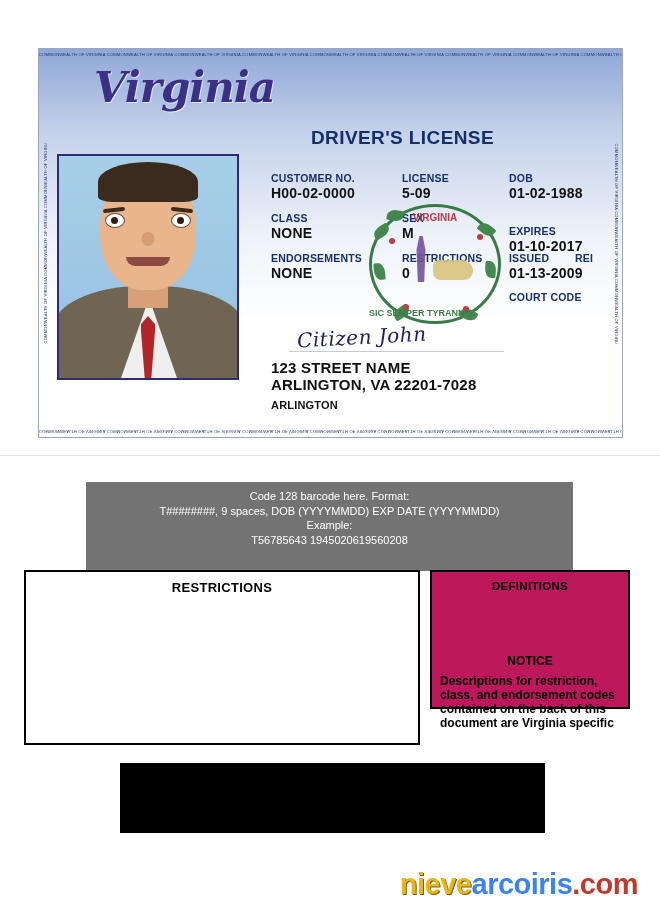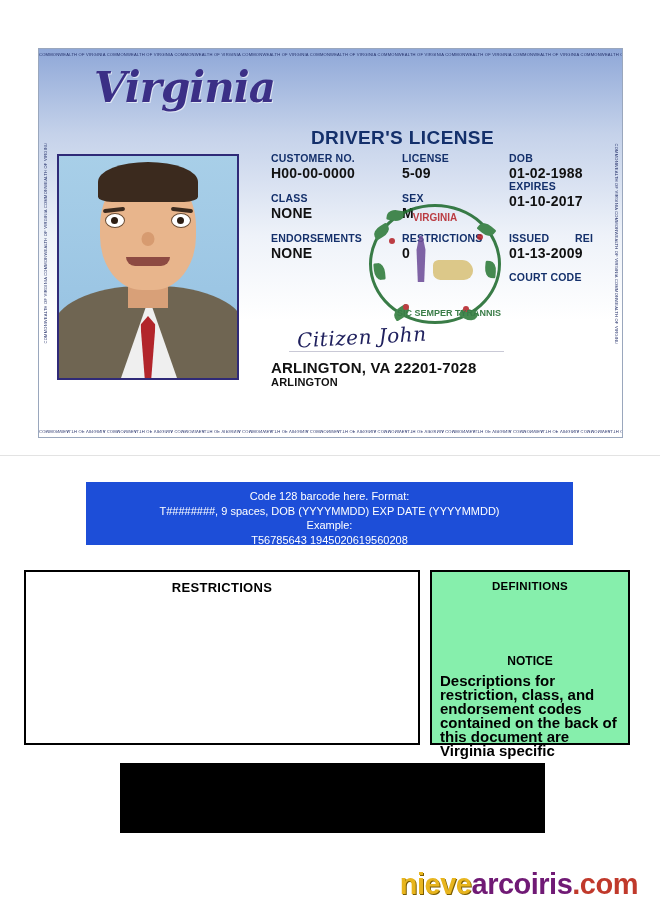--- a/index.html
+++ b/index.html
@@ -63,76 +63,76 @@
   .ph-pupil{position:absolute;width:7px;height:7px;background:#2c1d12;border-radius:50%;left:5px;top:3px;}
   .ph-brow{position:absolute;width:22px;height:4px;background:#3b2a1e;border-radius:2px;bottom:166px;}
   .ph-brow.l{left:44px;transform:rotate(-6deg);} .ph-brow.r{right:44px;transform:rotate(6deg);}
   .ph-nose{position:absolute;left:50%;transform:translateX(-50%);bottom:132px;width:13px;height:14px;
     background:#d79b70;border-radius:50%;}
   .ph-mouth{position:absolute;left:50%;transform:translateX(-50%);bottom:112px;width:44px;height:9px;
     background:#8d4a42;border-radius:0 0 22px 22px;}
 
   
   .fld{position:absolute;}
-  .fld .lbl{font-size:10.5px;font-weight:bold;color:#14306b;letter-spacing:.2px;white-space:nowrap;}
+  .fld .lbl{font-size:10.5px;font-weight:bold;color:#14306b;letter-spacing:.2px;white-space:nowrap;margin-top:20px;}
   .fld .val{font-size:14px;font-weight:bold;color:#111;letter-spacing:.2px;white-space:nowrap;margin-top:1px;}
 
   .seal{
     position:absolute;left:330px;top:155px;width:132px;height:120px;opacity:.88;
   }
   .seal .ring{position:absolute;inset:0;border-radius:50%;border:3px solid #1f6b2e;}
   .seal .leaf{position:absolute;width:17px;height:11px;background:#2d7a39;border-radius:60% 10% 60% 10%;}
   .seal .berry{position:absolute;width:6px;height:6px;background:#b5242a;border-radius:50%;}
   .seal .fig-a{position:absolute;left:44px;top:32px;width:16px;height:46px;background:#6f4f9a;
     clip-path:polygon(40% 0,60% 0,78% 30%,70% 100%,30% 100%,22% 30%);}
   .seal .fig-b{position:absolute;left:64px;top:56px;width:40px;height:20px;background:#d9c27a;border-radius:6px 12px 10px 8px;}
-  .seal .motto{position:absolute;left:0;right:0;bottom:6px;text-align:right;font-size:9px;font-weight:bold;color:#1f6b2e;}
+  .seal .motto{position:absolute;left:0;right:0;bottom:6px;text-align:left;font-size:9px;font-weight:bold;color:#1f6b2e;}
   .seal .topword{position:absolute;left:0;right:0;top:8px;text-align:center;font-size:10px;font-weight:bold;color:#b5242a;}
 
   .signature{
     position:absolute;left:258px;top:276px;
     font-family:"DejaVu Serif",serif;font-style:italic;font-size:20px;color:#20215e;
     transform:rotate(-3deg);letter-spacing:.5px;
   }
   .sig-line{position:absolute;left:250px;top:302px;width:215px;height:1px;background:rgba(40,40,90,.25);}
 
   .addr{position:absolute;left:232px;top:310px;}
   .addr .l1{font-size:15px;font-weight:bold;color:#111;letter-spacing:.2px;}
   .addr .l2{font-size:15px;font-weight:bold;color:#111;letter-spacing:.2px;}
   .addr .l3{font-size:15px;font-weight:bold;color:#111;letter-spacing:.2px;}
-  .addr .l4{font-size:11px;font-weight:bold;color:#111;margin-top:0;letter-spacing:.2px;}
+  .addr .l4{font-size:11px;font-weight:bold;color:#111;margin-top:6px;letter-spacing:.2px;}
 
   
   .barcode-box{
-    position:absolute;left:86px;top:482px;width:487px;height:63px;background:#1d4ed8;color:#fff;
+    position:absolute;left:86px;top:482px;width:487px;height:89px;background:#737373;color:#fff;
     text-align:center;box-sizing:border-box;padding-top:7px;
   }
   .barcode-box div{font-size:11px;line-height:14.5px;}
 
   .restrictions-box{
     position:absolute;left:24px;top:570px;width:396px;height:175px;
     border:2px solid #000;box-sizing:border-box;background:#fff;
   }
   .restrictions-box .hd{text-align:center;font-size:13px;font-weight:bold;margin-top:8px;letter-spacing:.3px;}
 
   .definitions-box{
-    position:absolute;left:430px;top:570px;width:200px;height:175px;
-    border:2px solid #000;box-sizing:border-box;background:#86efac;
+    position:absolute;left:430px;top:570px;width:200px;height:139px;
+    border:2px solid #000;box-sizing:border-box;background:#be185d;
   }
   .definitions-box .hd{text-align:center;font-size:11.5px;font-weight:bold;margin-top:8px;letter-spacing:.3px;}
   .definitions-box .notice{text-align:center;font-size:12px;font-weight:bold;margin-top:62px;}
-  .definitions-box .body{font-size:15px;font-weight:bold;line-height:14px;margin:6px 0 0 8px;}
+  .definitions-box .body{font-size:12px;font-weight:bold;line-height:14px;margin:6px 0 0 8px;}
 
   .black-strip{position:absolute;left:120px;top:763px;width:425px;height:70px;background:#000;}
 
   .watermark{
     position:absolute;right:22px;bottom:16px;font-size:29px;font-weight:bold;letter-spacing:-.5px;
   }
   .watermark .y{color:#e8b51e;text-shadow:1px 1px 0 #7a5c00;}
-  .watermark .g{color:#701a75;text-align:right;}
+  .watermark .g{color:#3b82f6;text-align:right;}
   .watermark .r{color:#c0392b;}
   .divider{position:absolute;left:0;top:455px;width:660px;height:1px;background:#e3e3e3;}
 </style>
 </head>
 <body>
 
 <div class="license-front">
 
   <div class="micro-top">COMMONWEALTH OF VIRGINIA COMMONWEALTH OF VIRGINIA COMMONWEALTH OF VIRGINIA COMMONWEALTH OF VIRGINIA COMMONWEALTH OF VIRGINIA COMMONWEALTH OF VIRGINIA COMMONWEALTH OF VIRGINIA COMMONWEALTH OF VIRGINIA COMMONWEALTH OF VIRGINIA COMMONWEALTH OF VIRGINIA</div>
   <div class="micro-bottom">COMMONWEALTH OF VIRGINIA COMMONWEALTH OF VIRGINIA COMMONWEALTH OF VIRGINIA COMMONWEALTH OF VIRGINIA COMMONWEALTH OF VIRGINIA COMMONWEALTH OF VIRGINIA COMMONWEALTH OF VIRGINIA COMMONWEALTH OF VIRGINIA COMMONWEALTH OF VIRGINIA COMMONWEALTH OF VIRGINIA</div>
@@ -156,21 +156,21 @@
       </div>
     <div class="ph-eye r">
         <div class="ph-pupil"></div>
       </div>
     <div class="ph-nose"></div>
     <div class="ph-mouth"></div>
   </div>
 
   <div class="fld" style="left:232px;top:103px;">
     <div class="lbl">CUSTOMER NO.</div>
-    <div class="val">H00-00-0000</div>
+    <div class="val">H00-02-0000</div>
   </div>
   <div class="fld" style="left:232px;top:143px;">
     <div class="lbl">CLASS</div>
     <div class="val">NONE</div>
   </div>
   <div class="fld" style="left:232px;top:183px;">
     <div class="lbl">ENDORSEMENTS</div>
     <div class="val">NONE</div>
   </div>
 
@@ -184,21 +184,21 @@
   </div>
   <div class="fld" style="left:363px;top:183px;">
     <div class="lbl">RESTRICTIONS</div>
     <div class="val">0</div>
   </div>
 
   <div class="fld" style="left:470px;top:103px;">
     <div class="lbl">DOB</div>
     <div class="val">01-02-1988</div>
   </div>
-  <div class="fld" style="left:470px;top:131px;">
+  <div class="fld" style="left:470px;top:156px;">
     <div class="lbl">EXPIRES</div>
     <div class="val">01-10-2017</div>
   </div>
   <div class="fld" style="left:470px;top:183px;">
     <div class="lbl">ISSUED</div>
     <div class="val">01-13-2009</div>
   </div>
   <div class="fld" style="left:536px;top:183px;">
     <div class="lbl">REI</div>
   </div>
@@ -222,20 +222,21 @@
     <div class="fig-a"></div>
     <div class="fig-b"></div>
     <div class="topword">VIRGINIA</div>
     <div class="motto">SIC SEMPER TYRANNIS</div>
   </div>
 
   <div class="signature">Citizen John</div>
   <div class="sig-line"></div>
 
   <div class="addr">
+    <div class="l2">123 STREET NAME</div>
     <div class="l3">ARLINGTON, VA 22201-7028</div>
     <div class="l4">ARLINGTON</div>
   </div>
 </div>
 
 <div class="divider"></div>
 
 <div class="barcode-box">
   <div>Code 128 barcode here. Format:</div>
   <div>T########, 9 spaces, DOB (YYYYMMDD) EXP DATE (YYYYMMDD)</div>

